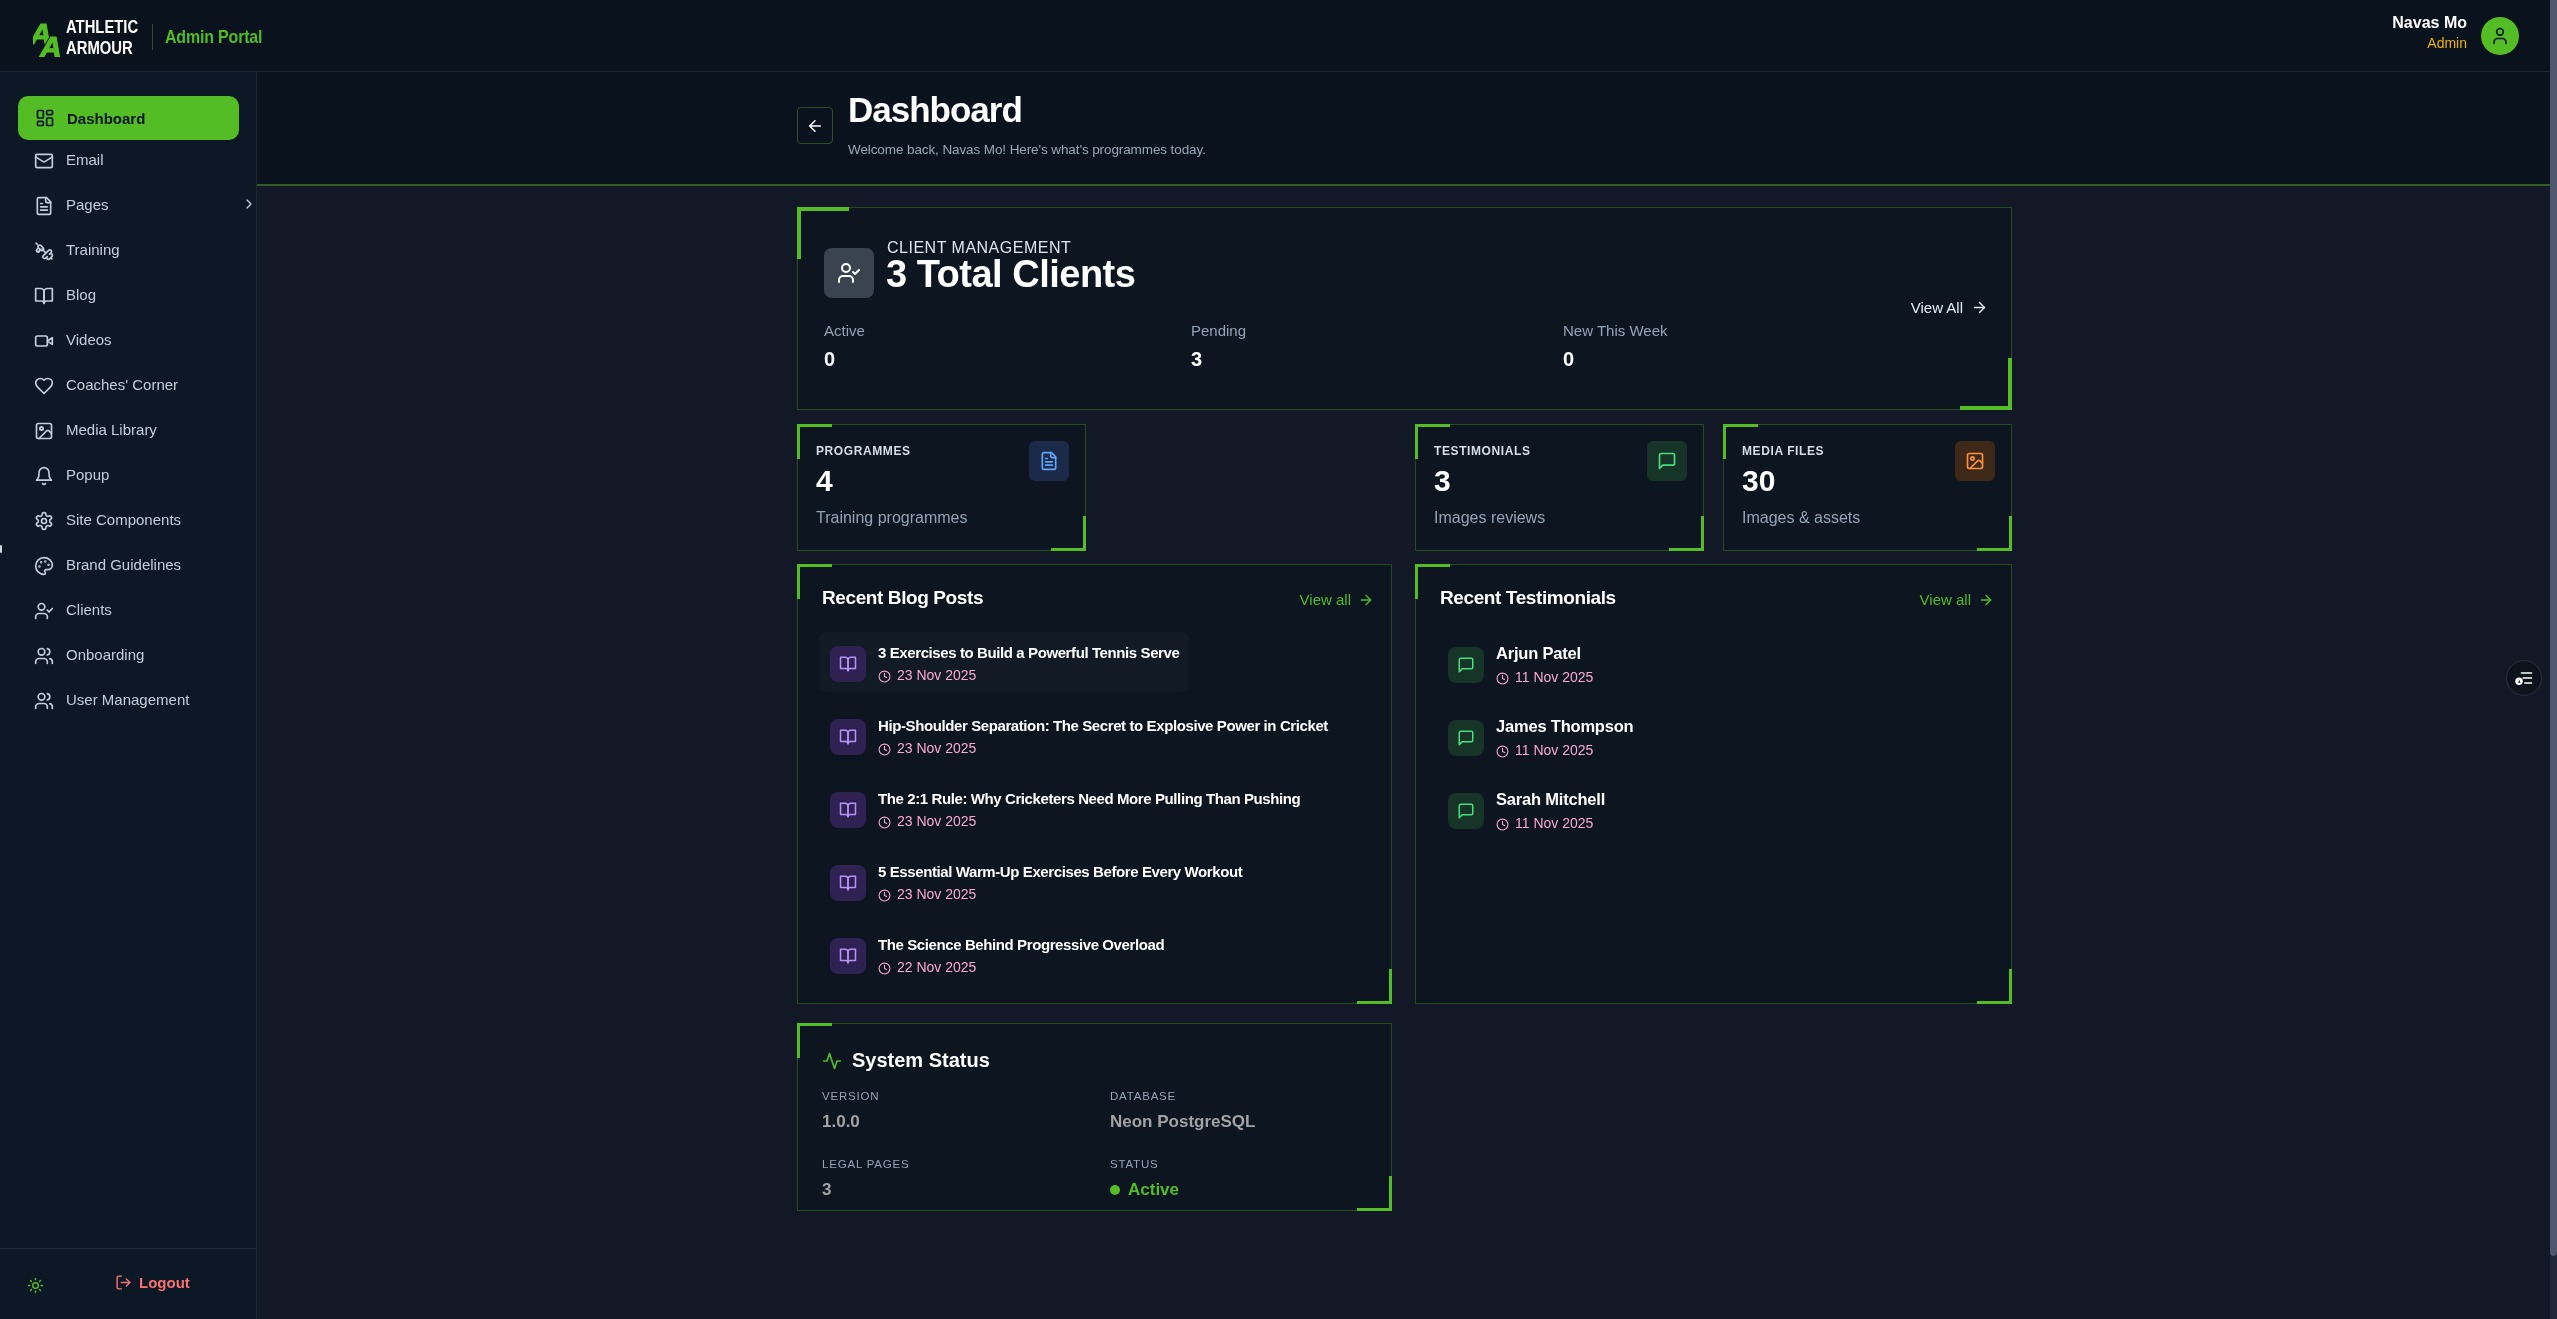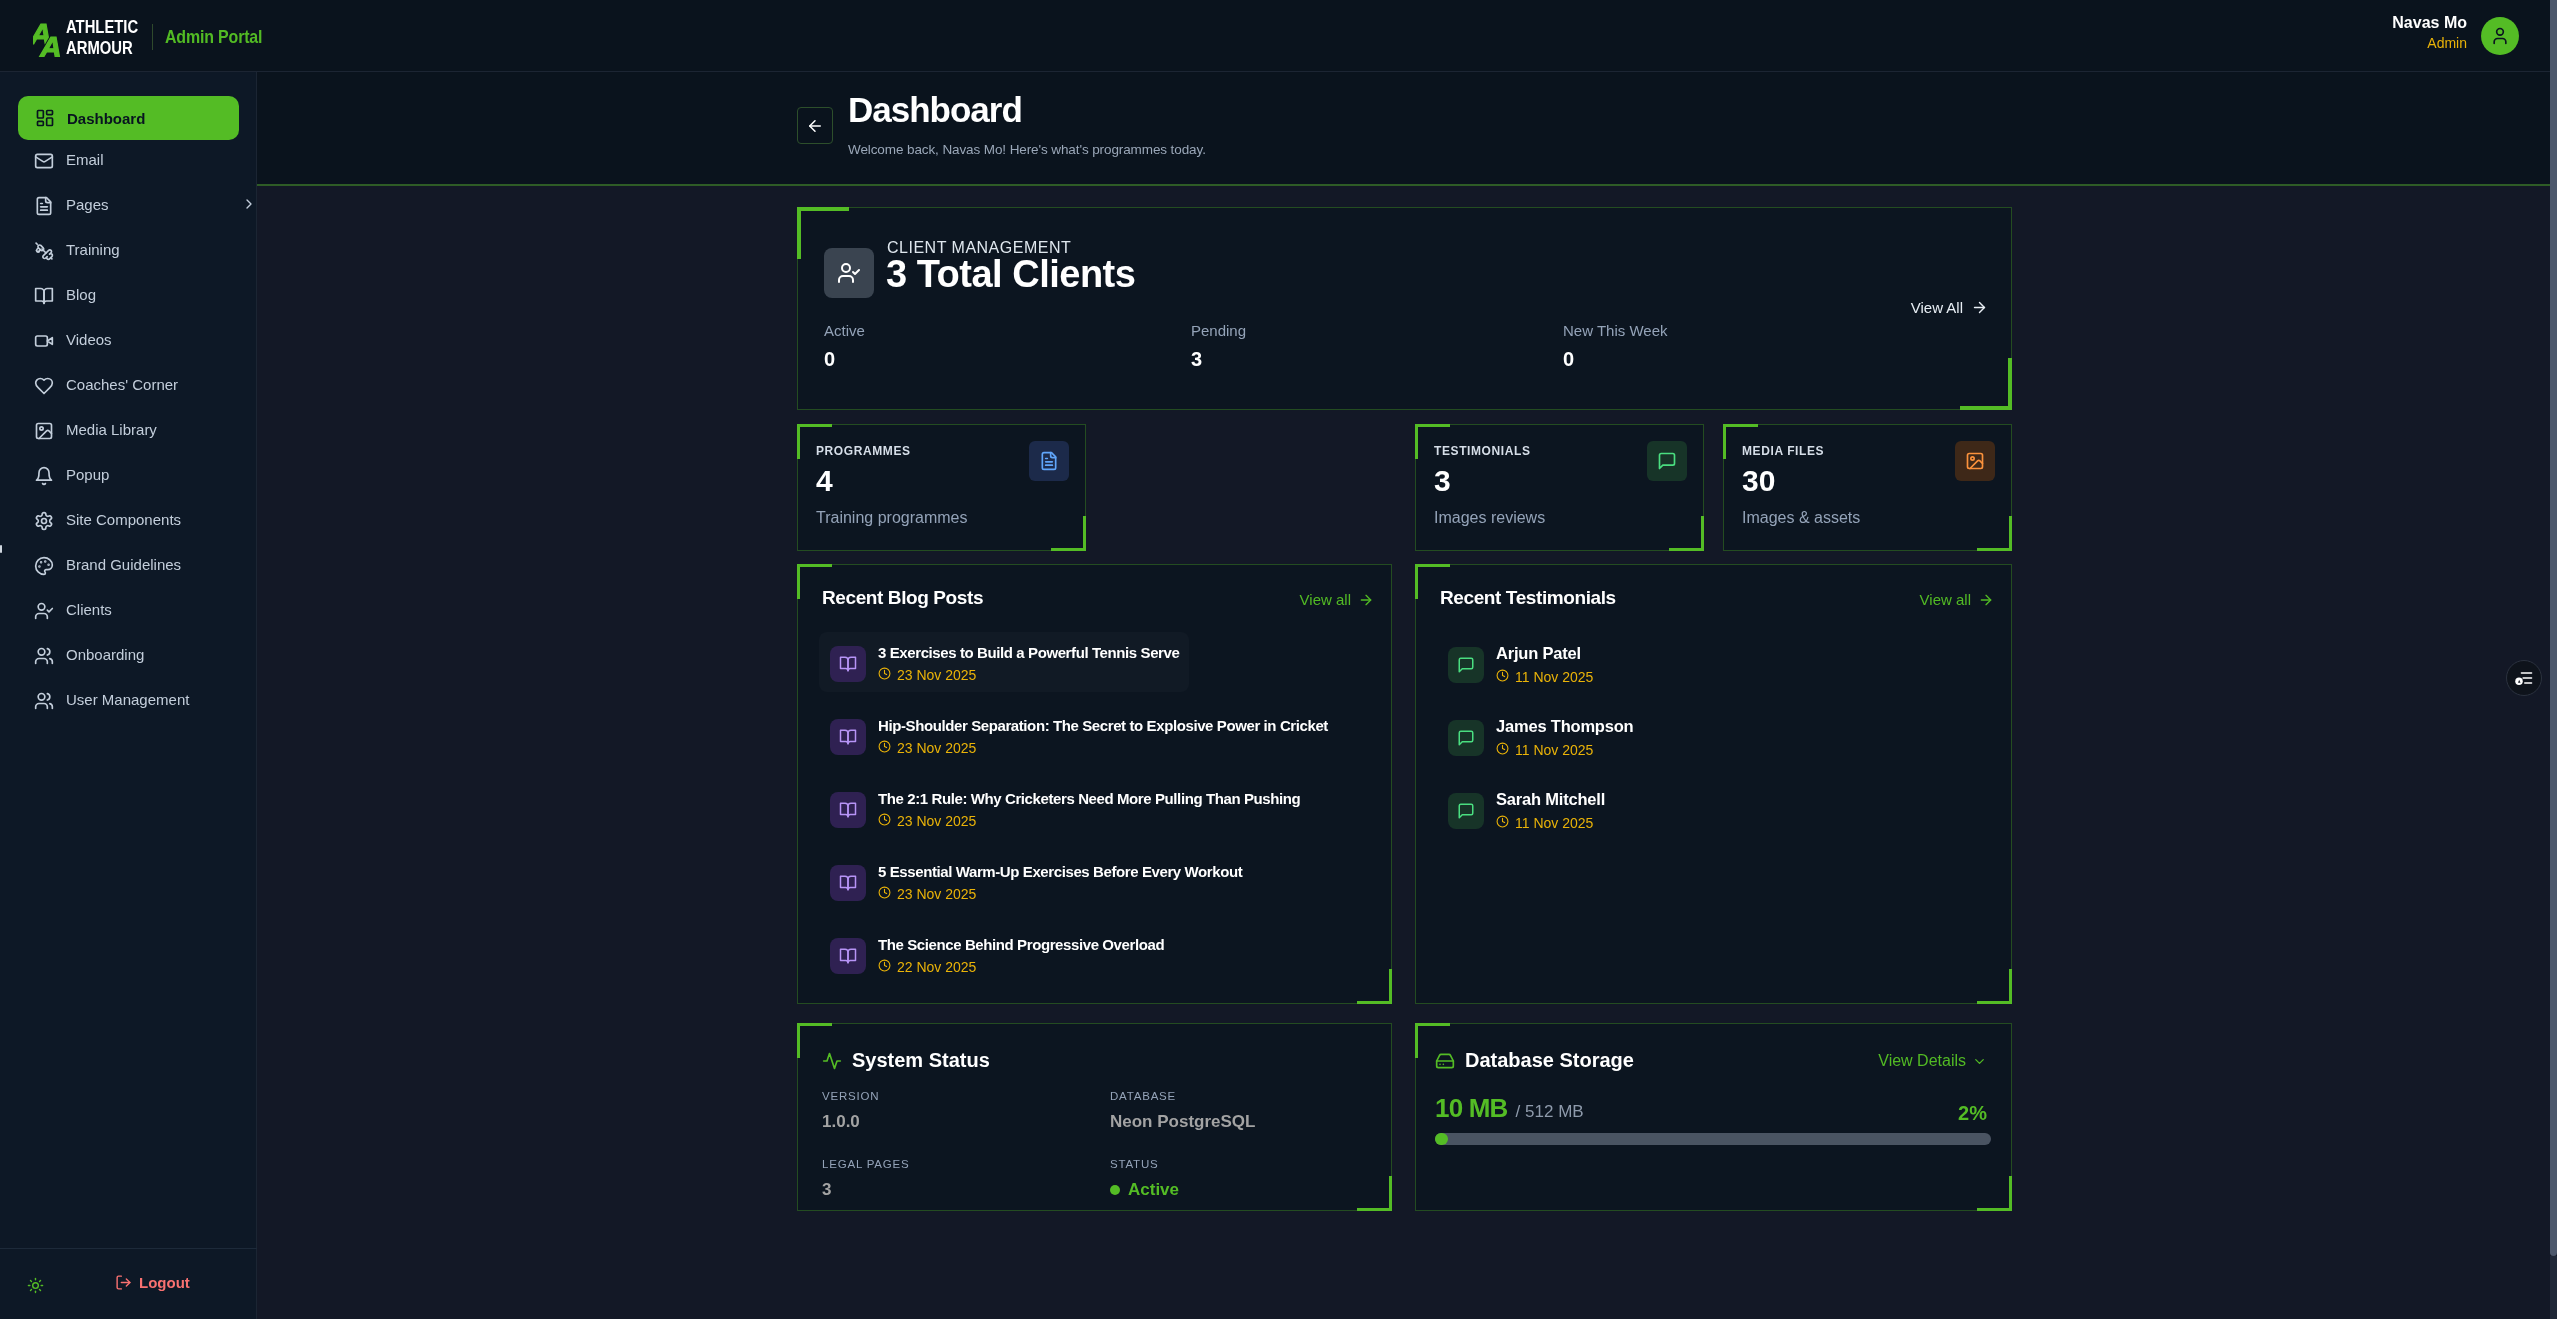--- a/index.html
+++ b/index.html
@@ -56,21 +56,21 @@
 .stat .sub{position:absolute;left:18px;top:84px;color:#94a3b8;font-size:16px}
 .pct{display:flex;align-items:center;gap:4px;color:#4ade80;font-size:13px;font-weight:bold}
 
 .rcTitle{position:absolute;left:24px;top:22px;color:#fff;font-weight:bold;font-size:19px;letter-spacing:-.4px}
 .viewall{position:absolute;right:17px;top:26px;display:flex;align-items:center;gap:7px;color:#52ba24;font-size:15px}
 .item{position:absolute;left:32px;display:flex;align-items:center;gap:12px}
 .isq{width:36px;height:36px;border-radius:8px;display:flex;align-items:center;justify-content:center;flex:none}
 .isq.p{background:#2f2152;color:#b794f6}
 .isq.g{background:#173428;color:#4ade80}
 .it .t{color:#fff;font-weight:bold;font-size:15px;letter-spacing:-.4px}
-.it .d{display:flex;align-items:flex-start;gap:6px;color:#eab308;font-size:14px;margin-top:6px}
+.it .d{display:flex;align-items:flex-end;gap:6px;color:#f9a8d4;font-size:14px;margin-top:6px}
 .it.name .t{font-size:16.5px;letter-spacing:-.2px}
 #blogCard{left:797px;top:564px;width:595px;height:440px}
 #testCard{left:1415px;top:564px;width:597px;height:440px}
 .hl{position:absolute;left:21px;top:67px;width:370px;height:60px;background:rgba(255,255,255,.025);border-radius:8px}
 
 #sysCard{left:797px;top:1023px;width:595px;height:188px}
 #dbCard{left:1415px;top:1023px;width:597px;height:188px}
 .btitle{position:absolute;display:flex;align-items:center;gap:10px;left:24px;top:25px;color:#fff;font-weight:bold;font-size:20px}
 .btitle svg{color:#54bc25}
 .slab{position:absolute;color:#94a3b8;font-size:11.5px;letter-spacing:.8px}
@@ -429,39 +429,20 @@
  <div class="slab" style="left:24px;top:66px">VERSION</div>
  <div class="sval" style="left:24px;top:88px">1.0.0</div>
  <div class="slab" style="left:312px;top:66px">DATABASE</div>
  <div class="sval" style="left:312px;top:88px">Neon PostgreSQL</div>
  <div class="slab" style="left:24px;top:134px">LEGAL PAGES</div>
  <div class="sval" style="left:24px;top:156px">3</div>
  <div class="slab" style="left:312px;top:134px">STATUS</div>
  <div class="sval" style="left:312px;top:156px;color:#54bc25"><span id="dot"></span>Active</div>
 </div>
 
-<div class="card" id="dbCard">
- <div class="btitle" style="left:19px"><svg class="i" width="20" height="20" viewBox="0 0 24 24">
-          <line x1="22" x2="2" y1="12" y2="12"></line>
-          <path d="M5.45 5.11 2 12v6a2 2 0 0 0 2 2h16a2 2 0 0 0 2-2v-6l-3.45-6.89A2 2 0 0 0 16.76 4H7.24a2 2 0 0 0-1.79 1.11z"></path>
-          <line x1="6" x2="6.01" y1="16" y2="16"></line>
-          <line x1="10" x2="10.01" y1="16" y2="16"></line>
-        </svg>Database Storage</div>
- <div id="vd">View Details<svg class="i" width="15" height="15" viewBox="0 0 24 24">
-          <path d="m6 9 6 6 6-6"></path>
-        </svg></div>
- <div id="dbNum">
-        <span class="big">10 MB</span>
-        <span class="den">/ 512 MB</span>
-      </div>
- <div id="dbPct">2%</div>
- <div id="bar">
-        <div id="barFill"></div>
-      </div>
-</div>
 
 <div id="fab">
  <svg width="20" height="20" viewBox="0 0 24 24" fill="none" stroke="#fff" stroke-width="2" stroke-linecap="round">
    <path d="M9 6h12"></path>
         <path d="M11 12h10"></path>
         <path d="M13 18h8"></path>
    <circle cx="6" cy="16" r="4.5" fill="#fff" stroke="none"></circle>
    <path d="M4.8 17.8 6.2 14l1.6 3.6z" fill="#10151e" stroke="none"></path>
  </svg>
 </div>

